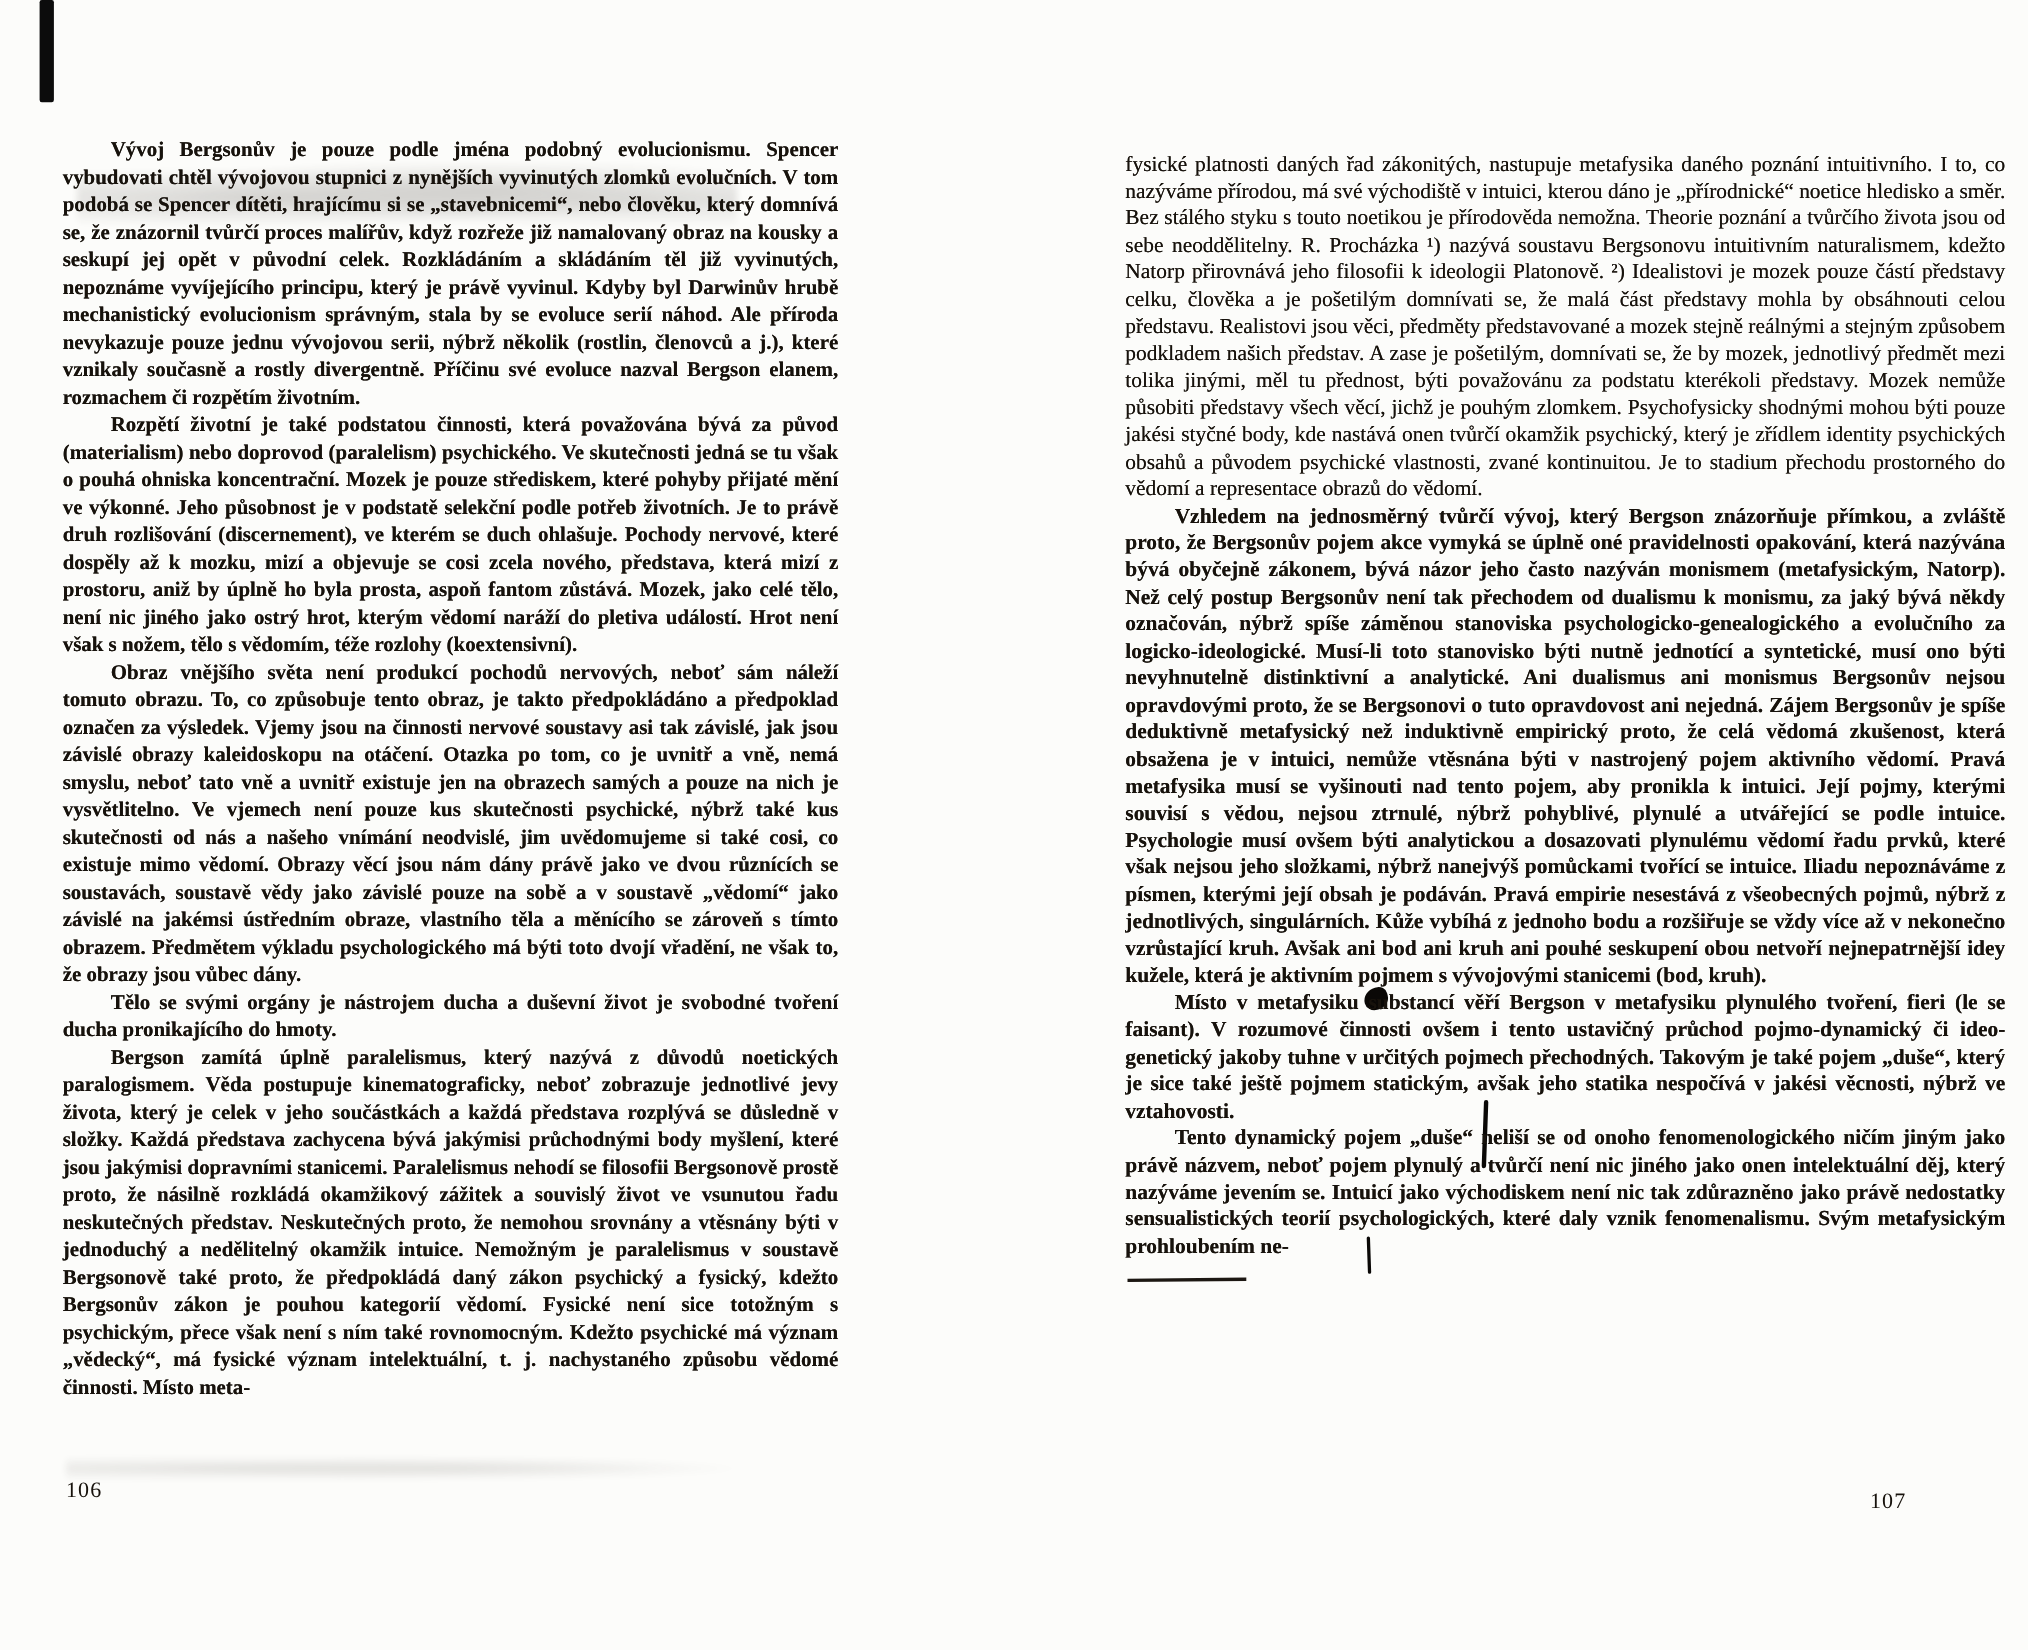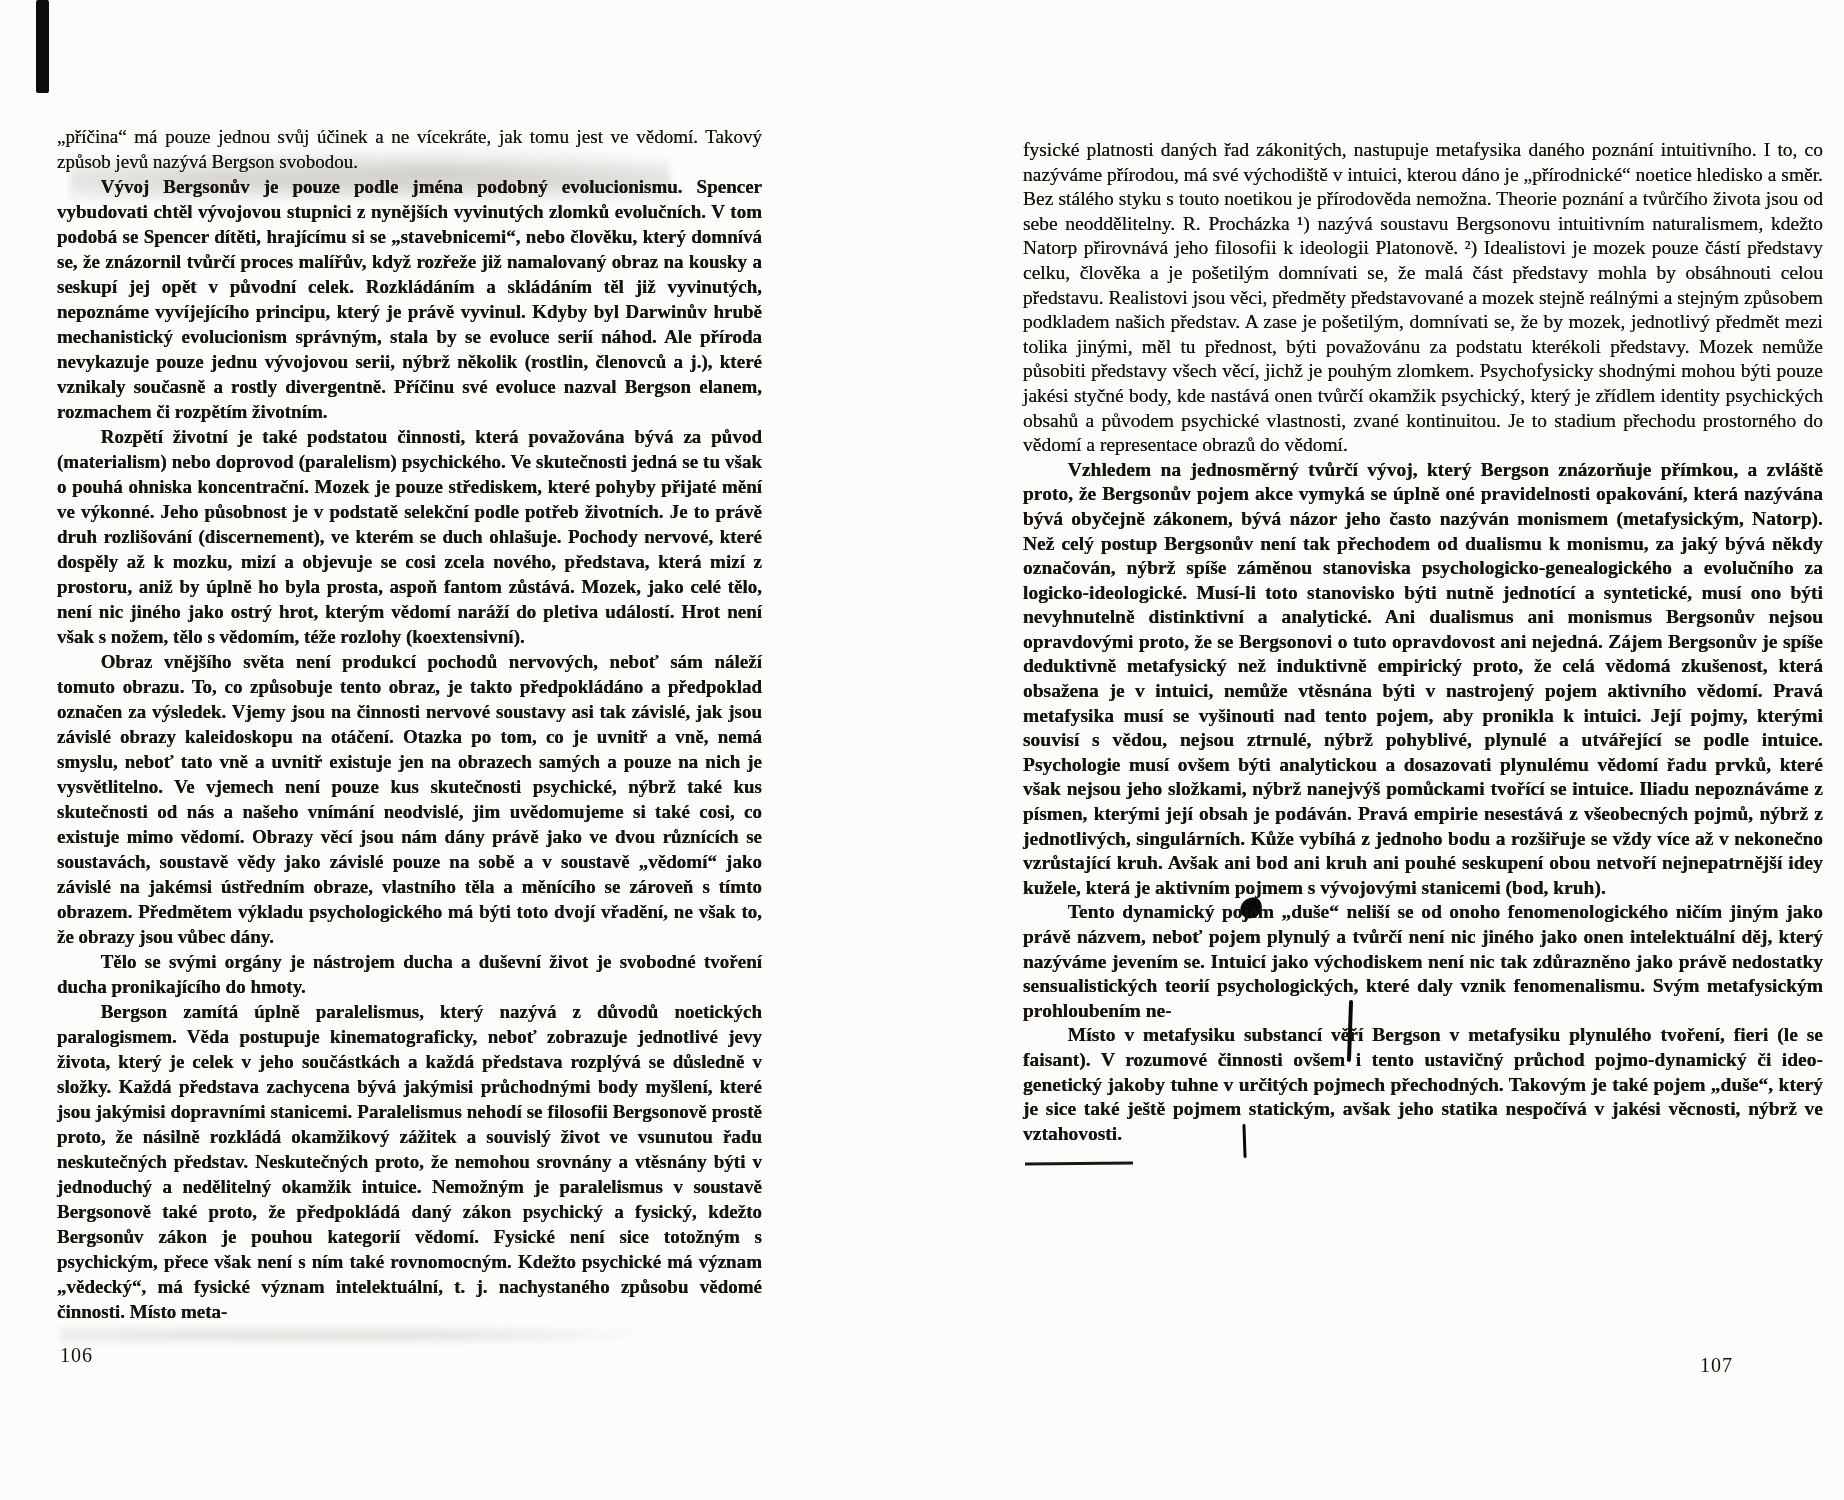--- a/index.html
+++ b/index.html
@@ -48,29 +48,28 @@
 <body>
 
 <div class="scan-bar"></div>
 <div class="smudge" id="smudge-top"></div>
 <div class="smudge" id="smudge-bottom"></div>
 <div class="ink-blot" id="blot-1"></div>
 <div class="ink-blot" id="stroke-1"></div>
 <div class="ink-blot" id="stroke-2"></div>
 
 <div class="page" id="left-page">
-  <p>„příčina“ má pouze jednou svůj účinek a ne vícekráte, jak tomu jest ve vědomí. Takový způsob jevů nazývá Bergson svobodou.</p>
   <p class="indent">Vývoj Bergsonův je pouze podle jména podobný evolucionismu. Spencer vybudovati chtěl vývojovou stupnici z nynějších vyvinutých zlomků evolučních. V tom podobá se Spencer dítěti, hrajícímu si se „stavebnicemi“, nebo člověku, který domnívá se, že znázornil tvůrčí proces malířův, když rozřeže již namalovaný obraz na kousky a seskupí jej opět v původní celek. Rozkládáním a skládáním těl již vyvinutých, nepoznáme vyvíjejícího principu, který je právě vyvinul. Kdyby byl Darwinův hrubě mechanistický evolucionism správným, stala by se evoluce serií náhod. Ale příroda nevykazuje pouze jednu vývojovou serii, nýbrž několik (rostlin, členovců a j.), které vznikaly současně a rostly divergentně. Příčinu své evoluce nazval Bergson elanem, rozmachem či rozpětím životním.</p>
   <p class="indent">Rozpětí životní je také podstatou činnosti, která považována bývá za původ (materialism) nebo doprovod (paralelism) psychického. Ve skutečnosti jedná se tu však o pouhá ohniska koncentrační. Mozek je pouze střediskem, které pohyby přijaté mění ve výkonné. Jeho působnost je v podstatě selekční podle potřeb životních. Je to právě druh rozlišování (discernement), ve kterém se duch ohlašuje. Pochody nervové, které dospěly až k mozku, mizí a objevuje se cosi zcela nového, představa, která mizí z prostoru, aniž by úplně ho byla prosta, aspoň fantom zůstává. Mozek, jako celé tělo, není nic jiného jako ostrý hrot, kterým vědomí naráží do pletiva událostí. Hrot není však s nožem, tělo s vědomím, téže rozlohy (koextensivní).</p>
   <p class="indent">Obraz vnějšího světa není produkcí pochodů nervových, neboť sám náleží tomuto obrazu. To, co způsobuje tento obraz, je takto předpokládáno a předpoklad označen za výsledek. Vjemy jsou na činnosti nervové soustavy asi tak závislé, jak jsou závislé obrazy kaleidoskopu na otáčení. Otazka po tom, co je uvnitř a vně, nemá smyslu, neboť tato vně a uvnitř existuje jen na obrazech samých a pouze na nich je vysvětlitelno. Ve vjemech není pouze kus skutečnosti psychické, nýbrž také kus skutečnosti od nás a našeho vnímání neodvislé, jim uvědomujeme si také cosi, co existuje mimo vědomí. Obrazy věcí jsou nám dány právě jako ve dvou různících se soustavách, soustavě vědy jako závislé pouze na sobě a v soustavě „vědomí“ jako závislé na jakémsi ústředním obraze, vlastního těla a měnícího se zároveň s tímto obrazem. Předmětem výkladu psychologického má býti toto dvojí vřadění, ne však to, že obrazy jsou vůbec dány.</p>
   <p class="indent">Tělo se svými orgány je nástrojem ducha a duševní život je svobodné tvoření ducha pronikajícího do hmoty.</p>
   <p class="indent">Bergson zamítá úplně paralelismus, který nazývá z důvodů noetických paralogismem. Věda postupuje kinematograficky, neboť zobrazuje jednotlivé jevy života, který je celek v jeho součástkách a každá představa rozplývá se důsledně v složky. Každá představa zachycena bývá jakýmisi průchodnými body myšlení, které jsou jakýmisi dopravními stanicemi. Paralelismus nehodí se filosofii Bergsonově prostě proto, že násilně rozkládá okamžikový zážitek a souvislý život ve vsunutou řadu neskutečných představ. Neskutečných proto, že nemohou srovnány a vtěsnány býti v jednoduchý a nedělitelný okamžik intuice. Nemožným je paralelismus v soustavě Bergsonově také proto, že předpokládá daný zákon psychický a fysický, kdežto Bergsonův zákon je pouhou kategorií vědomí. Fysické není sice totožným s psychickým, přece však není s ním také rovnomocným. Kdežto psychické má význam „vědecký“, má fysické význam intelektuální, t. j. nachystaného způsobu vědomé činnosti. Místo meta-</p>
 </div>
 <div class="pagenum" id="pagenum-left">106</div>
 
 <div class="page" id="right-page">
   <p>fysické platnosti daných řad zákonitých, nastupuje metafysika daného poznání intuitivního. I to, co nazýváme přírodou, má své východiště v intuici, kterou dáno je „přírodnické“ noetice hledisko a směr. Bez stálého styku s touto noetikou je přírodověda nemožna. Theorie poznání a tvůrčího života jsou od sebe neoddělitelny. R. Procházka ¹) nazývá soustavu Bergsonovu intuitivním naturalismem, kdežto Natorp přirovnává jeho filosofii k ideologii Platonově. ²) Idealistovi je mozek pouze částí představy celku, člověka a je pošetilým domnívati se, že malá část představy mohla by obsáhnouti celou představu. Realistovi jsou věci, předměty představované a mozek stejně reálnými a stejným způsobem podkladem našich představ. A zase je pošetilým, domnívati se, že by mozek, jednotlivý předmět mezi tolika jinými, měl tu přednost, býti považovánu za podstatu kterékoli představy. Mozek nemůže působiti představy všech věcí, jichž je pouhým zlomkem. Psychofysicky shodnými mohou býti pouze jakési styčné body, kde nastává onen tvůrčí okamžik psychický, který je zřídlem identity psychických obsahů a původem psychické vlastnosti, zvané kontinuitou. Je to stadium přechodu prostorného do vědomí a representace obrazů do vědomí.</p>
   <p class="indent">Vzhledem na jednosměrný tvůrčí vývoj, který Bergson znázorňuje přímkou, a zvláště proto, že Bergsonův pojem akce vymyká se úplně oné pravidelnosti opakování, která nazývána bývá obyčejně zákonem, bývá názor jeho často nazýván monismem (metafysickým, Natorp). Než celý postup Bergsonův není tak přechodem od dualismu k monismu, za jaký bývá někdy označován, nýbrž spíše záměnou stanoviska psychologicko-genealogického a evolučního za logicko-ideologické. Musí-li toto stanovisko býti nutně jednotící a syntetické, musí ono býti nevyhnutelně distinktivní a analytické. Ani dualismus ani monismus Bergsonův nejsou opravdovými proto, že se Bergsonovi o tuto opravdovost ani nejedná. Zájem Bergsonův je spíše deduktivně metafysický než induktivně empirický proto, že celá vědomá zkušenost, která obsažena je v intuici, nemůže vtěsnána býti v nastrojený pojem aktivního vědomí. Pravá metafysika musí se vyšinouti nad tento pojem, aby pronikla k intuici. Její pojmy, kterými souvisí s vědou, nejsou ztrnulé, nýbrž pohyblivé, plynulé a utvářející se podle intuice. Psychologie musí ovšem býti analytickou a dosazovati plynulému vědomí řadu prvků, které však nejsou jeho složkami, nýbrž nanejvýš pomůckami tvořící se intuice. Iliadu nepoznáváme z písmen, kterými její obsah je podáván. Pravá empirie nesestává z všeobecných pojmů, nýbrž z jednotlivých, singulárních. Kůže vybíhá z jednoho bodu a rozšiřuje se vždy více až v nekonečno vzrůstající kruh. Avšak ani bod ani kruh ani pouhé seskupení obou netvoří nejnepatrnější idey kužele, která je aktivním pojmem s vývojovými stanicemi (bod, kruh).</p>
+  <p class="indent">Místo v metafysiku substancí věří Bergson v metafysiku plynulého tvoření, fieri (le se faisant). V rozumové činnosti ovšem i tento ustavičný průchod pojmo-dynamický či ideo-genetický jakoby tuhne v určitých pojmech přechodných. Takovým je také pojem „duše“, který je sice také ještě pojmem statickým, avšak jeho statika nespočívá v jakési věcnosti, nýbrž ve vztahovosti.</p>
   <p class="indent">Tento dynamický pojem „duše“ neliší se od onoho fenomenologického ničím jiným jako právě názvem, neboť pojem plynulý a tvůrčí není nic jiného jako onen intelektuální děj, který nazýváme jevením se. Intuicí jako východiskem není nic tak zdůrazněno jako právě nedostatky sensualistických teorií psychologických, které daly vznik fenomenalismu. Svým metafysickým prohloubením ne-</p>
-  <p class="indent">Místo v metafysiku substancí věří Bergson v metafysiku plynulého tvoření, fieri (le se faisant). V rozumové činnosti ovšem i tento ustavičný průchod pojmo-dynamický či ideo-genetický jakoby tuhne v určitých pojmech přechodných. Takovým je také pojem „duše“, který je sice také ještě pojmem statickým, avšak jeho statika nespočívá v jakési věcnosti, nýbrž ve vztahovosti.</p>
   <div class="footnote-rule"></div>
 </div>
 <div class="pagenum" id="pagenum-right">107</div>
 
 </body></html>

